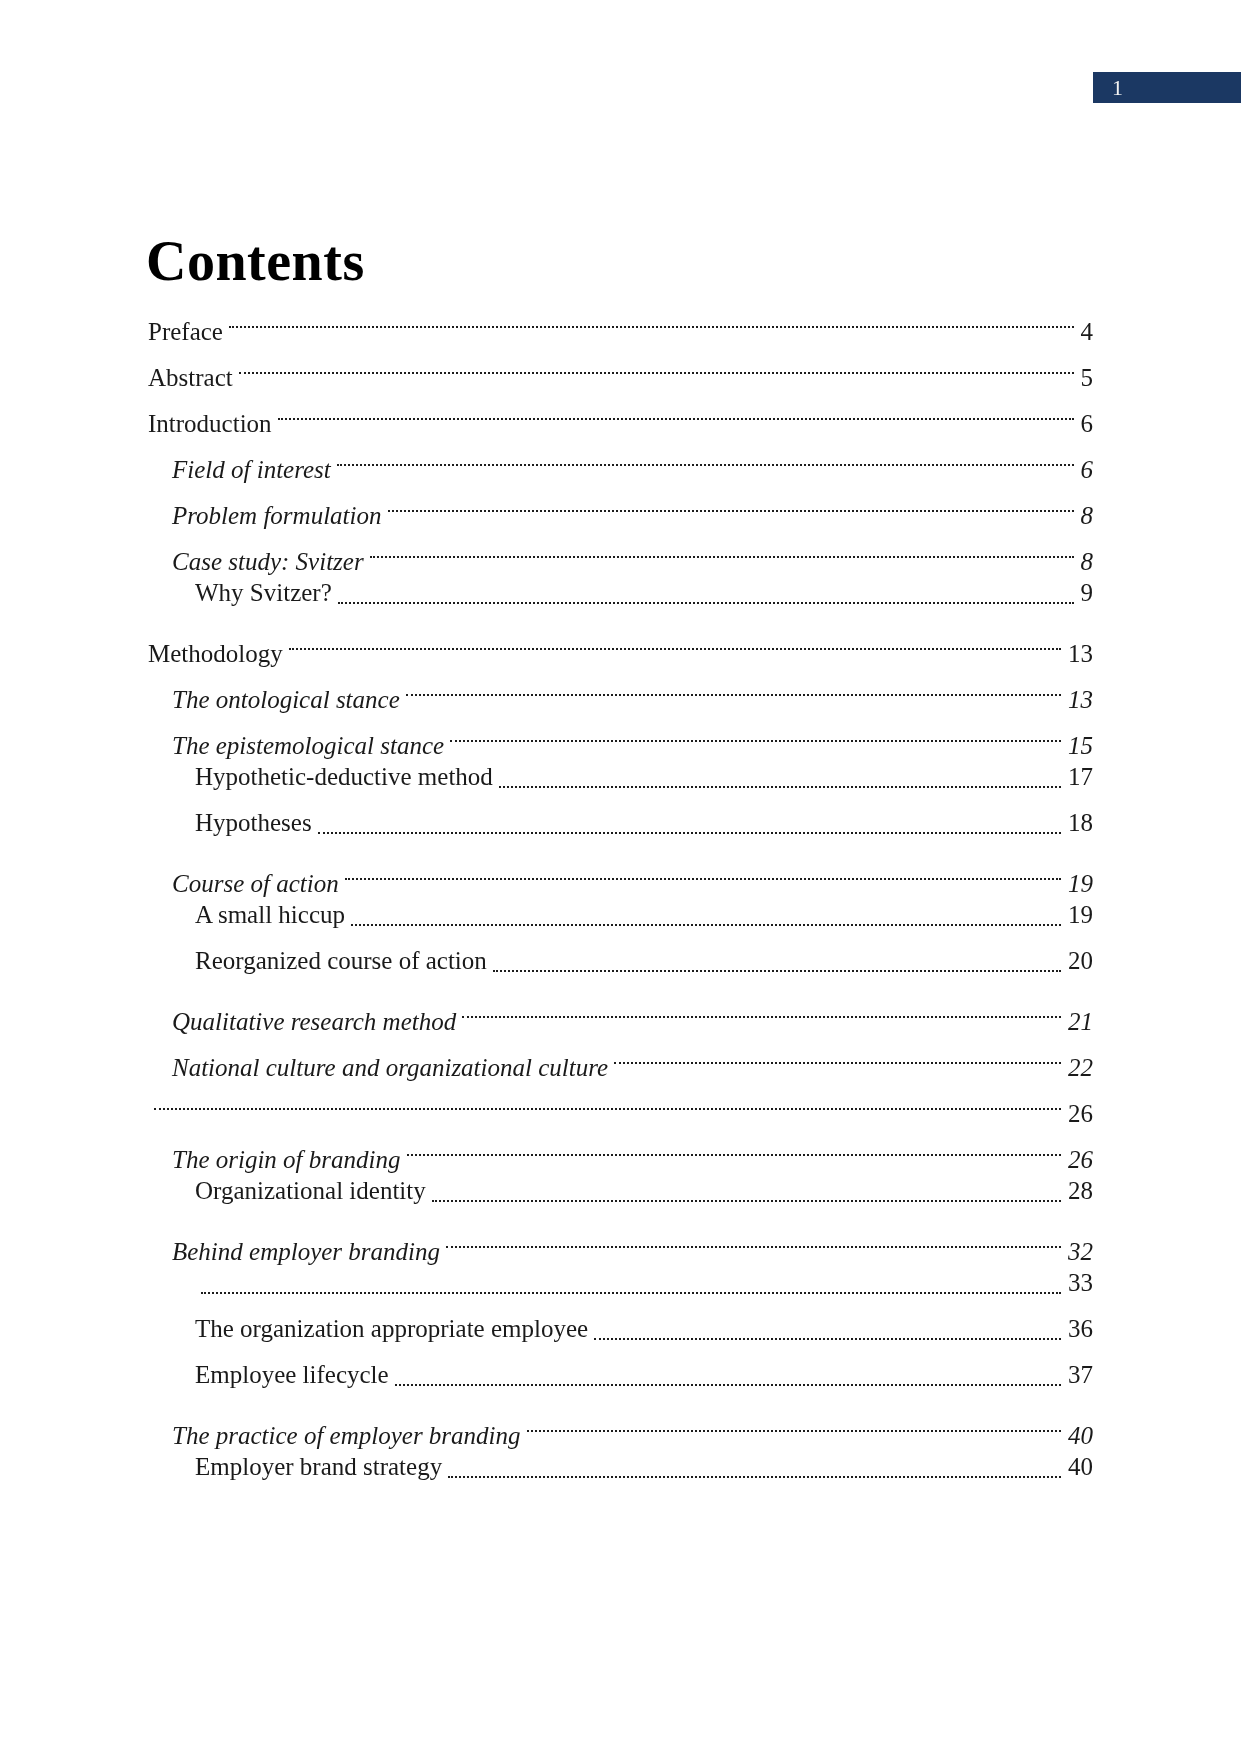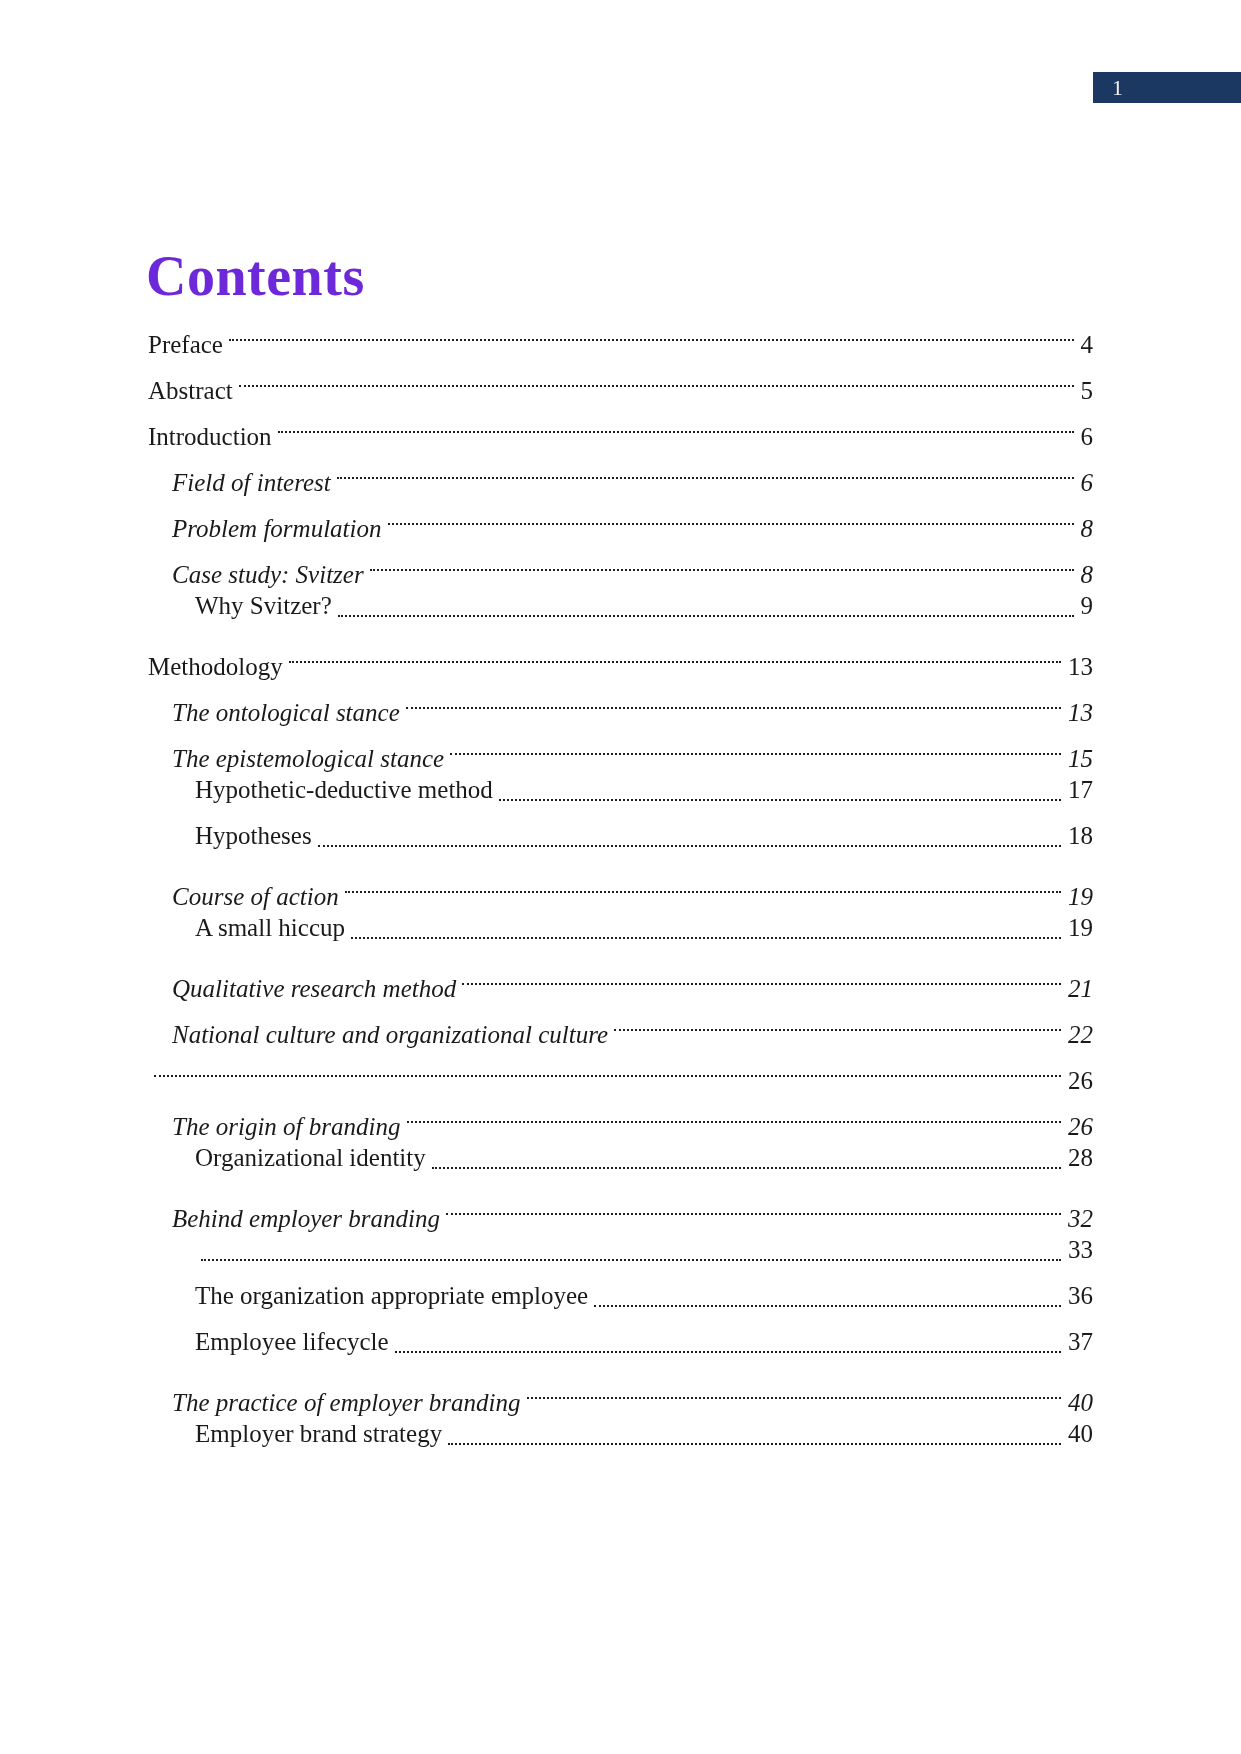--- a/index.html
+++ b/index.html
@@ -29,28 +29,27 @@
     font-size: 22px;
     line-height: 1;
   }
   .doc-title {
     position: absolute;
     left: 146px;
     top: 233px;
     font-size: 56px;
     line-height: 1;
     font-weight: bold;
-    color: #6d28d9;
+    color: #000000;
     letter-spacing: 0.5px;
-    margin-top: 15px;
   }
   .toc {
     position: absolute;
     left: 148px;
-    top: 307px;
+    top: 294px;
     width: 945px;
   }
   .toc-row {
     display: flex;
     align-items: baseline;
     height: 46px;
     line-height: 46px;
     font-size: 25px;
     color: #1a1a1a;
   }
@@ -155,20 +154,25 @@
       <div class="toc-row level-1">
         <span class="toc-label">Course of action</span>
         <span class="toc-dots"></span>
         <span class="toc-page">19</span>
       </div>
       <div class="toc-row level-2">
         <span class="toc-label">A small hiccup</span>
         <span class="toc-dots"></span>
         <span class="toc-page">19</span>
       </div>
+      <div class="toc-row level-2">
+        <span class="toc-label">Reorganized course of action</span>
+        <span class="toc-dots"></span>
+        <span class="toc-page">20</span>
+      </div>
       <div class="toc-row level-1">
         <span class="toc-label">Qualitative research method</span>
         <span class="toc-dots"></span>
         <span class="toc-page">21</span>
       </div>
       <div class="toc-row level-1">
         <span class="toc-label">National culture and organizational culture</span>
         <span class="toc-dots"></span>
         <span class="toc-page">22</span>
       </div>

